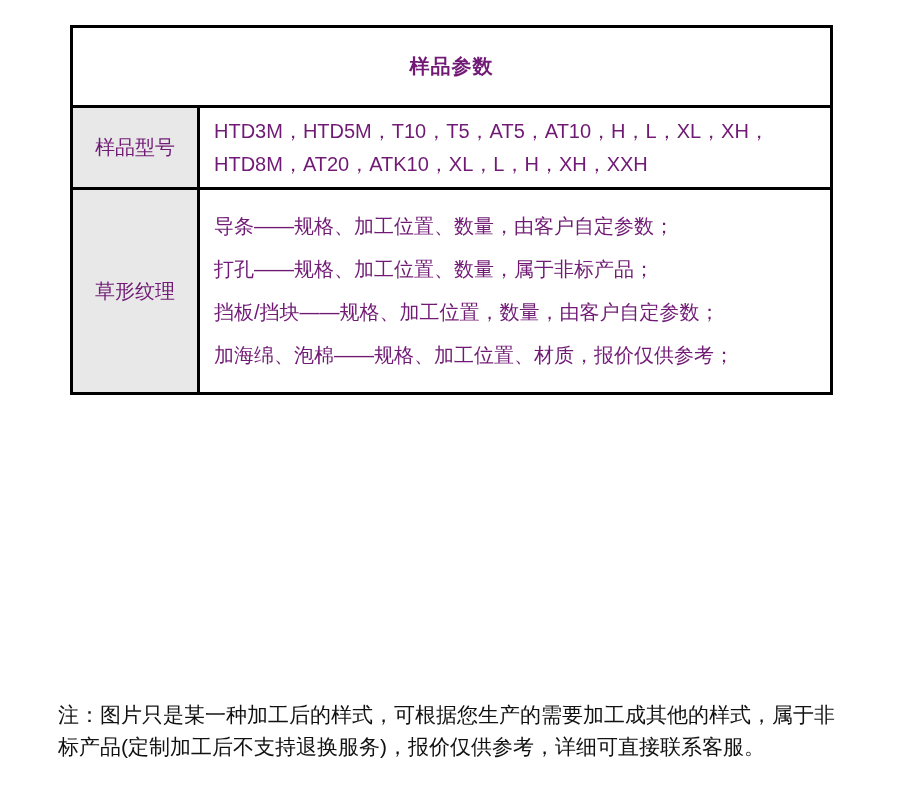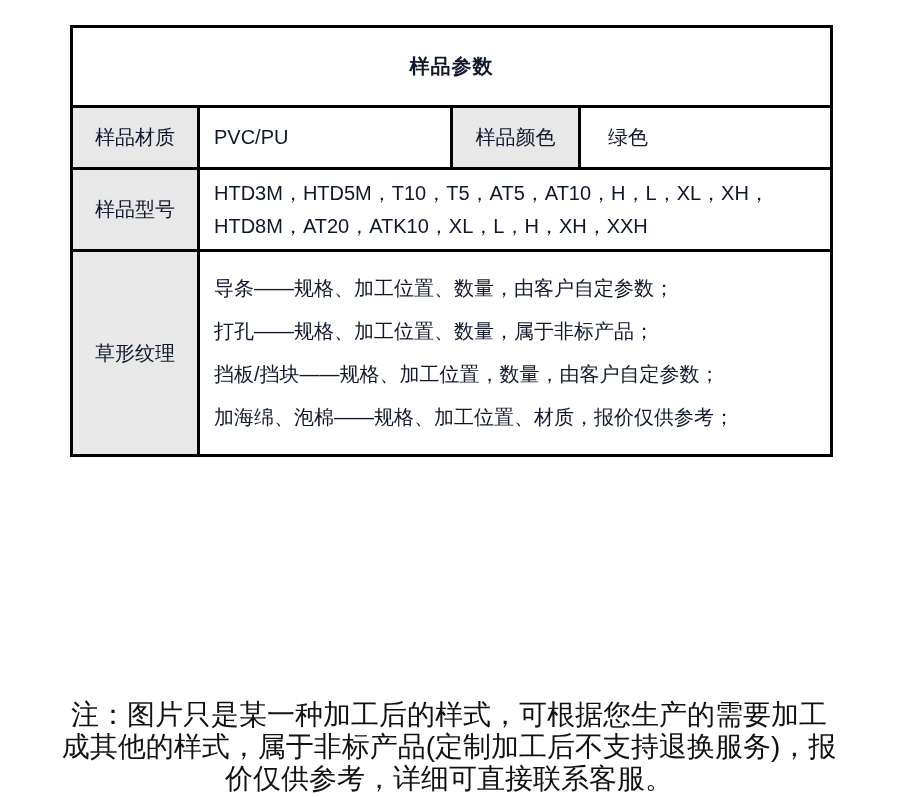--- a/index.html
+++ b/index.html
@@ -24,21 +24,21 @@
     left: 70px;
     top: 25px;
     width: 760px;
     border-collapse: collapse;
     table-layout: fixed;
     background: #ffffff;
   }
   table.param-table td {
     border: 3px solid #000000;
     font-size: 20px;
-    color: #0f172a;
+    color: #701a75;
     vertical-align: middle;
     overflow: hidden;
   }
   td.title-cell {
     text-align: center;
     font-size: 38px;
     font-weight: 700;
     color: #000000;
     letter-spacing: 1px;
   }
@@ -60,25 +60,24 @@
   }
   .proc-line {
     line-height: 43px;
   }
   .note {
     position: absolute;
     left: 58px;
     top: 699px;
     width: 782px;
     margin: 0;
-    font-size: 28px;
+    font-size: 21px;
     line-height: 32px;
     color: #111111;
     letter-spacing: 0px;
-    text-align: center;
   }
 </style>
 </head>
 <body>
 
 <div class="page">
 
   <table class="param-table">
     <colgroup>
       <col style="width:127px">
@@ -86,26 +85,20 @@
       <col style="width:128px">
       <col style="width:252px">
     </colgroup>
 
     <tbody>
         <tr style="height:80px">
       <td colspan="4" class="title-cell">样品参数</td>
     </tr>
 
 
-    <tr style="height:62px">
-      <td class="label-cell">样品材质</td>
-      <td class="value-cell">PVC/PU</td>
-      <td class="label-cell">样品颜色</td>
-      <td class="value-cell value-indent">绿色</td>
-    </tr>
 
     <tr style="height:82px">
       <td class="label-cell">样品型号</td>
       <td colspan="3" class="value-cell">
         <div class="model-value">HTD3M，HTD5M，T10，T5，AT5，AT10，H，L，XL，XH，
 HTD8M，AT20，ATK10，XL，L，H，XH，XXH</div>
       </td>
     </tr>
 
 

